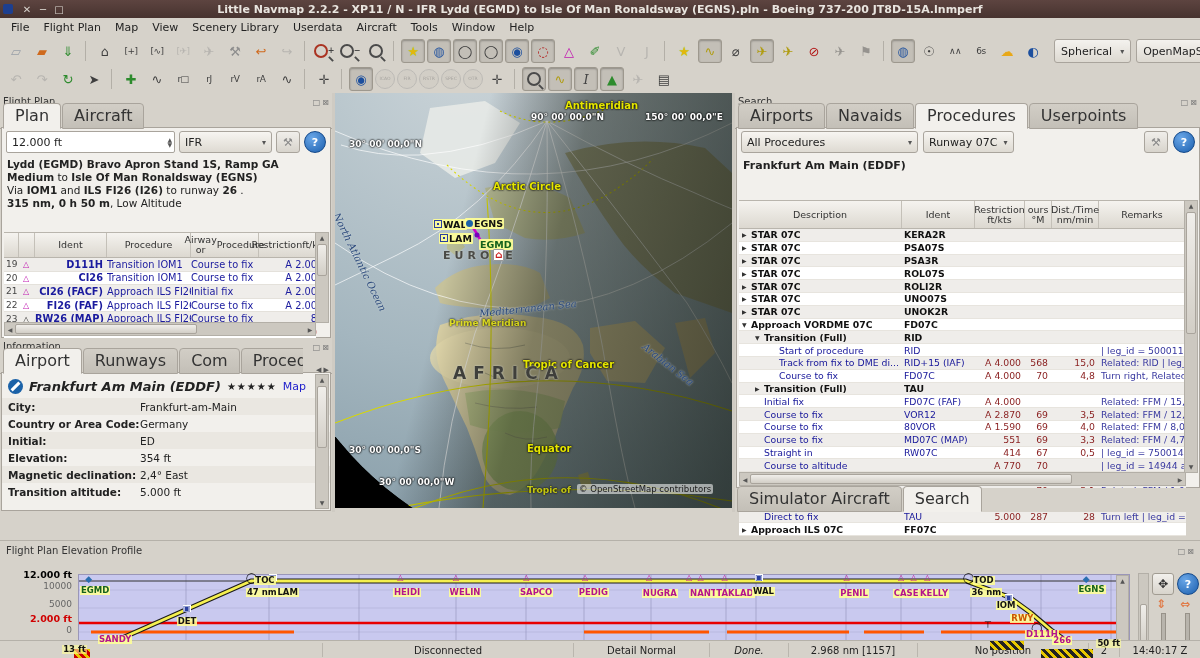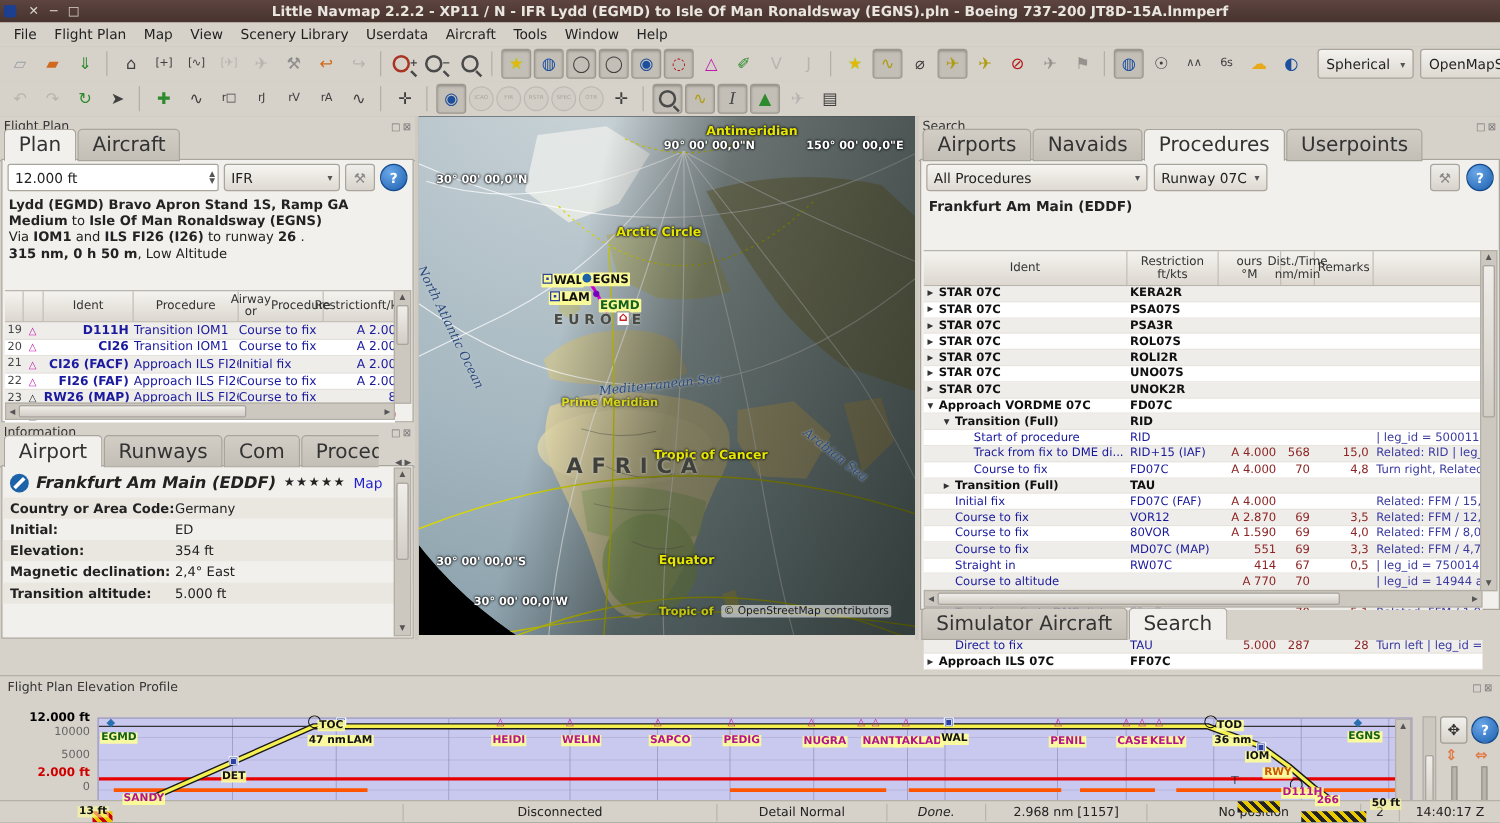--- a/index.html
+++ b/index.html
@@ -455,20 +455,24 @@
     </div>
     <div id="info-body">
       <div id="apt-title">
         <span class="apt-ic"></span>
         <span class="aptname">Frankfurt Am Main (EDDF)</span>
         <span class="stars">★★★★★</span>
         <span class="maplink">Map</span>
       </div>
       <div>
 
+          <div class="inforow">
+            <span class="lbl">City:</span>
+            <span class="val">Frankfurt-am-Main</span>
+          </div>
 
           <div class="inforow">
             <span class="lbl">Country or Area Code:</span>
             <span class="val">Germany</span>
           </div>
 
           <div class="inforow">
             <span class="lbl">Initial:</span>
             <span class="val">ED</span>
           </div>
@@ -590,20 +594,21 @@
           <span>Runway 07C</span>
           <span class="car">▾</span>
         </span>
         <span style="flex:1"></span>
         <span class="sqbtn">⚒</span>
         <span class="helpbtn">?</span>
       </div>
       <div id="search-apt">Frankfurt Am Main (EDDF)</div>
       <div class="sgrid">
         <div class="sh">
+          <div>Description</div>
           <div>Ident</div>
           <div>
               <span>Restriction</span>
               <span>ft/kts</span>
             </div>
           <div>
               <span>ours</span>
               <span>°M</span>
             </div>
           <div>

